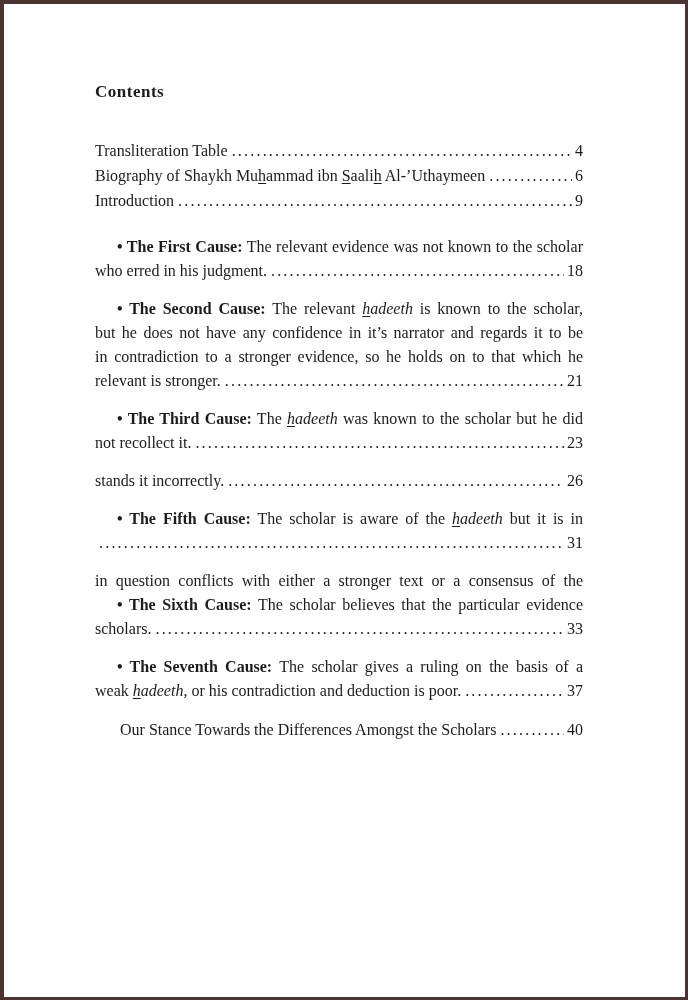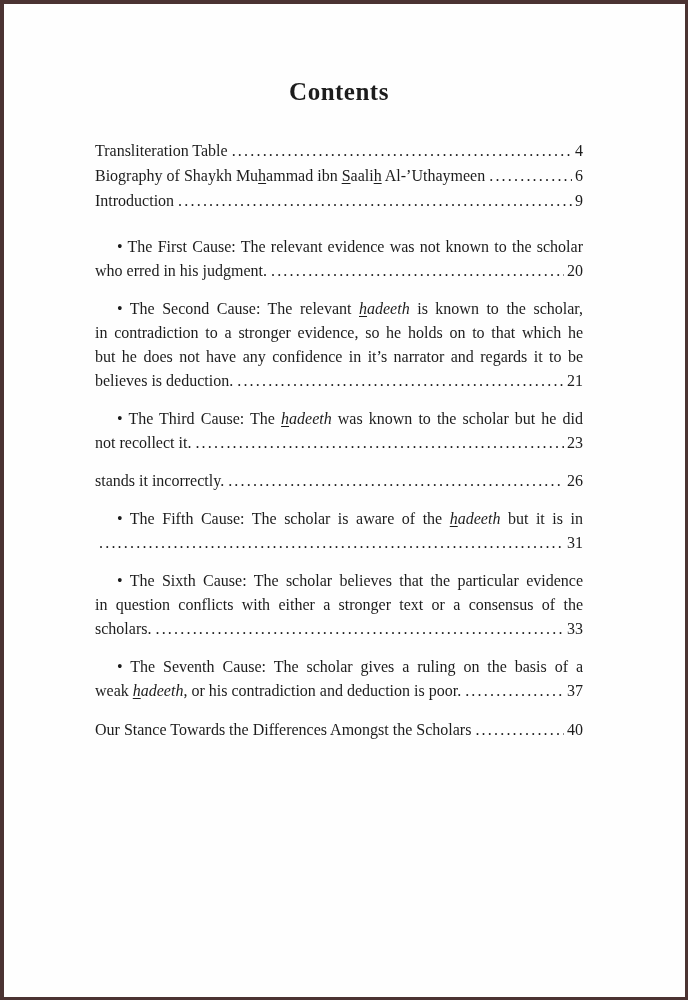--- a/index.html
+++ b/index.html
@@ -12,40 +12,40 @@
   .page{
     width:688px;height:1000px;box-sizing:border-box;position:relative;overflow:hidden;
     background:var(--bg-color);
     border:4px solid var(--border-color);
     border-right-width:3px;border-bottom-width:3px;
     font-family:"Liberation Serif","DejaVu Serif",serif;
     color:var(--text-color);
   }
   .content{margin:74px 0 0 91px;width:488px;font-size:16px;}
   .title{
-    font-size:25px;font-weight:bold;text-align:center;
+    font-size:17px;font-weight:bold;
     line-height:28px;margin:0 0 32px 0;letter-spacing:.5px;
   }
   
   .row{display:flex;align-items:flex-start;line-height:25px;}
   .row .txt{white-space:nowrap;}
   .leader{
     flex:1;overflow:hidden;white-space:nowrap;
     letter-spacing:2.2px;margin:0 3px 0 4px;
   }
   .pg{white-space:nowrap;}
   
   .causes{margin-top:22px;}
   .para{margin:0 0 14px 0;line-height:24px;}
   .para .line{text-align:justify;text-align-last:justify;text-justify:inter-word;}
   .para .line.first{padding-left:22px;}
   .para .line.last{display:flex;align-items:center;text-align:left;text-align-last:auto;}
   .para .line.last .txt{white-space:nowrap;}
-  .closing{margin-top:8px;line-height:25px;}
-  .b{font-weight:normal;}
+  .closing{margin-top:8px;line-height:25px;margin-left:25px;}
+  .b{font-weight:bold;}
   .i{font-style:italic;}
   .u{text-decoration:underline;text-underline-offset:2px;}
 </style>
 </head>
 <body>
 
 <div class="page">
   <div class="content">
     <h1 class="title">Contents</h1>
     <div class="front" id="front-list">
@@ -64,29 +64,29 @@
           <span class="leader">........................................................................................................................................</span>
           <span class="pg">9</span>
         </div>
       </div>
     <div class="causes" id="causes-list">
         <div class="para">
           <div class="line first"><span class="b">• The First Cause:</span><span class=""> The relevant evidence was not known to the scholar</span></div>
           <div class="line last">
             <span class="txt"><span class="">who erred in his judgment. </span></span>
             <span class="leader">........................................................................................................................................</span>
-            <span class="pg">20</span>
+            <span class="pg">18</span>
           </div>
         </div>
         <div class="para">
           <div class="line first"><span class="b">• The Second Cause:</span><span class=""> The relevant </span><span class="i u">h</span><span class="i">adeeth</span><span class=""> is known to the scholar,</span></div>
+          <div class="line"><span class="">but he does not have any confidence in it’s narrator and regards it to be</span></div>
           <div class="line"><span class="">in contradiction to a stronger evidence, so he holds on to that which he</span></div>
-          <div class="line"><span class="">but he does not have any confidence in it’s narrator and regards it to be</span></div>
           <div class="line last">
-            <span class="txt"><span class="">believes is deduction. </span></span>
+            <span class="txt"><span class="">relevant is stronger. </span></span>
             <span class="leader">........................................................................................................................................</span>
             <span class="pg">21</span>
           </div>
         </div>
         <div class="para">
           <div class="line first"><span class="b">• The Third Cause:</span><span class=""> The </span><span class="i u">h</span><span class="i">adeeth</span><span class=""> was known to the scholar but he did</span></div>
           <div class="line last">
             <span class="txt"><span class="">not recollect it. </span></span>
             <span class="leader">........................................................................................................................................</span>
             <span class="pg">23</span>
@@ -100,22 +100,22 @@
           </div>
         </div>
         <div class="para">
           <div class="line first"><span class="b">• The Fifth Cause:</span><span class=""> The scholar is aware of the </span><span class="i u">h</span><span class="i">adeeth</span><span class=""> but it is in</span></div>
           <div class="line last">
             <span class="leader">........................................................................................................................................</span>
             <span class="pg">31</span>
           </div>
         </div>
         <div class="para">
+          <div class="line"><span class="">in question conflicts with either a stronger text or a consensus of the</span></div>
           <div class="line first"><span class="b">• The Sixth Cause:</span><span class=""> The scholar believes that the particular evidence</span></div>
-          <div class="line"><span class="">in question conflicts with either a stronger text or a consensus of the</span></div>
           <div class="line last">
             <span class="txt"><span class="">scholars. </span></span>
             <span class="leader">........................................................................................................................................</span>
             <span class="pg">33</span>
           </div>
         </div>
         <div class="para">
           <div class="line first"><span class="b">• The Seventh Cause:</span><span class=""> The scholar gives a ruling on the basis of a</span></div>
           <div class="line last">
             <span class="txt"><span class="">weak </span><span class="i u">h</span><span class="i">adeeth</span><span class="">, or his contradiction and deduction is poor. </span></span>

